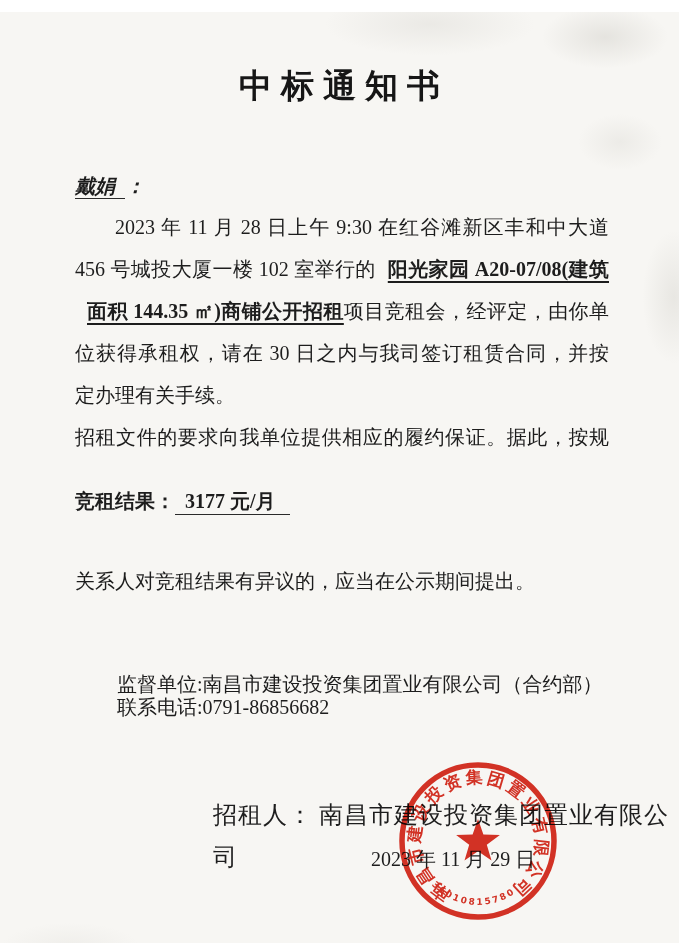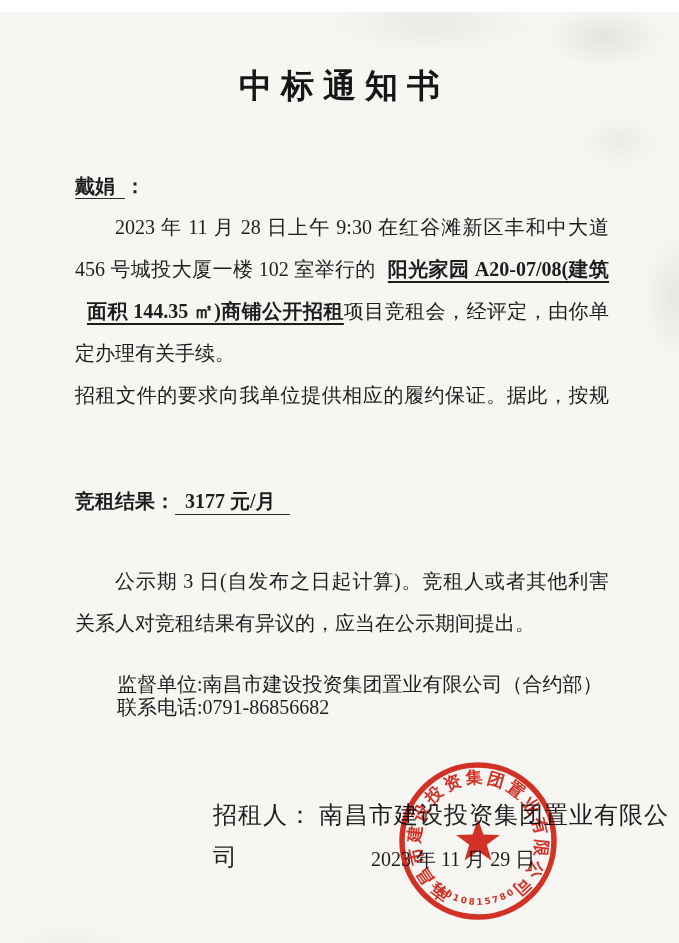--- a/index.html
+++ b/index.html
@@ -32,20 +32,21 @@
     text-indent: 9px;
     color: #161616;
   }
 
   .addressee {
     position: absolute;
     left: 75px; top: 153px;
     font-size: 20px;
     line-height: 42px;
     font-weight: bold;
+    font-style: italic;
   }
   .addressee .name {
     border-bottom: 1.6px solid #2a2a2a;
     padding: 0 10px 1px 0;
   }
 
   .para {
     position: absolute;
     left: 75px;
     width: 534px;
@@ -134,28 +135,28 @@
 <div class="page" style="color: rgb(29, 29, 29);">
 
   <h1 class="title">中标通知书</h1>
 
   <div class="addressee"><span class="name">戴娟</span><span>：</span></div>
 
   <div class="para" id="para1">
       <div class="tline indent"><span>2023 年 11 月 28 日上午 9:30 在红谷滩新区丰和中大道</span></div>
       <div class="tline"><span>456 号城投大厦一楼 102 室举行的</span><span class="em">阳光家园 A20-07/08(建筑</span></div>
       <div class="tline"><span class="em">面积 144.35 ㎡)商铺公开招租</span><span>项目竞租会，经评定，由你单</span></div>
+      <div class="tline"><span>位获得承租权，请在 30 日之内与我司签订租赁合同，并按</span></div>
       <div class="tline lastline"><span>定办理有关手续。</span></div>
       <div class="tline"><span>招租文件的要求向我单位提供相应的履约保证。据此，按规</span></div>
     </div>
 
   <div class="result"><span>竞租结果：</span><span class="value">3177 元/月</span></div>
 
   <div class="para" id="para2">
-      <div class="tline indent"><span>公示期 3 日(自发布之日起计算)。竞租人或者其他利害</span></div>
       <div class="tline lastline"><span>关系人对竞租结果有异议的，应当在公示期间提出。</span></div>
     </div>
 
   <div class="ind supervisor">监督单位:南昌市建设投资集团置业有限公司（合约部）</div>
 
   <div class="ind phone">联系电话:0791-86856682</div>
 
   <div class="signer"><span class="signer-label">招租人：</span><span>南昌市建设投资集团置业有限公司</span></div>
 
   <div class="dateline">2023 年 11 月 29 日</div>

